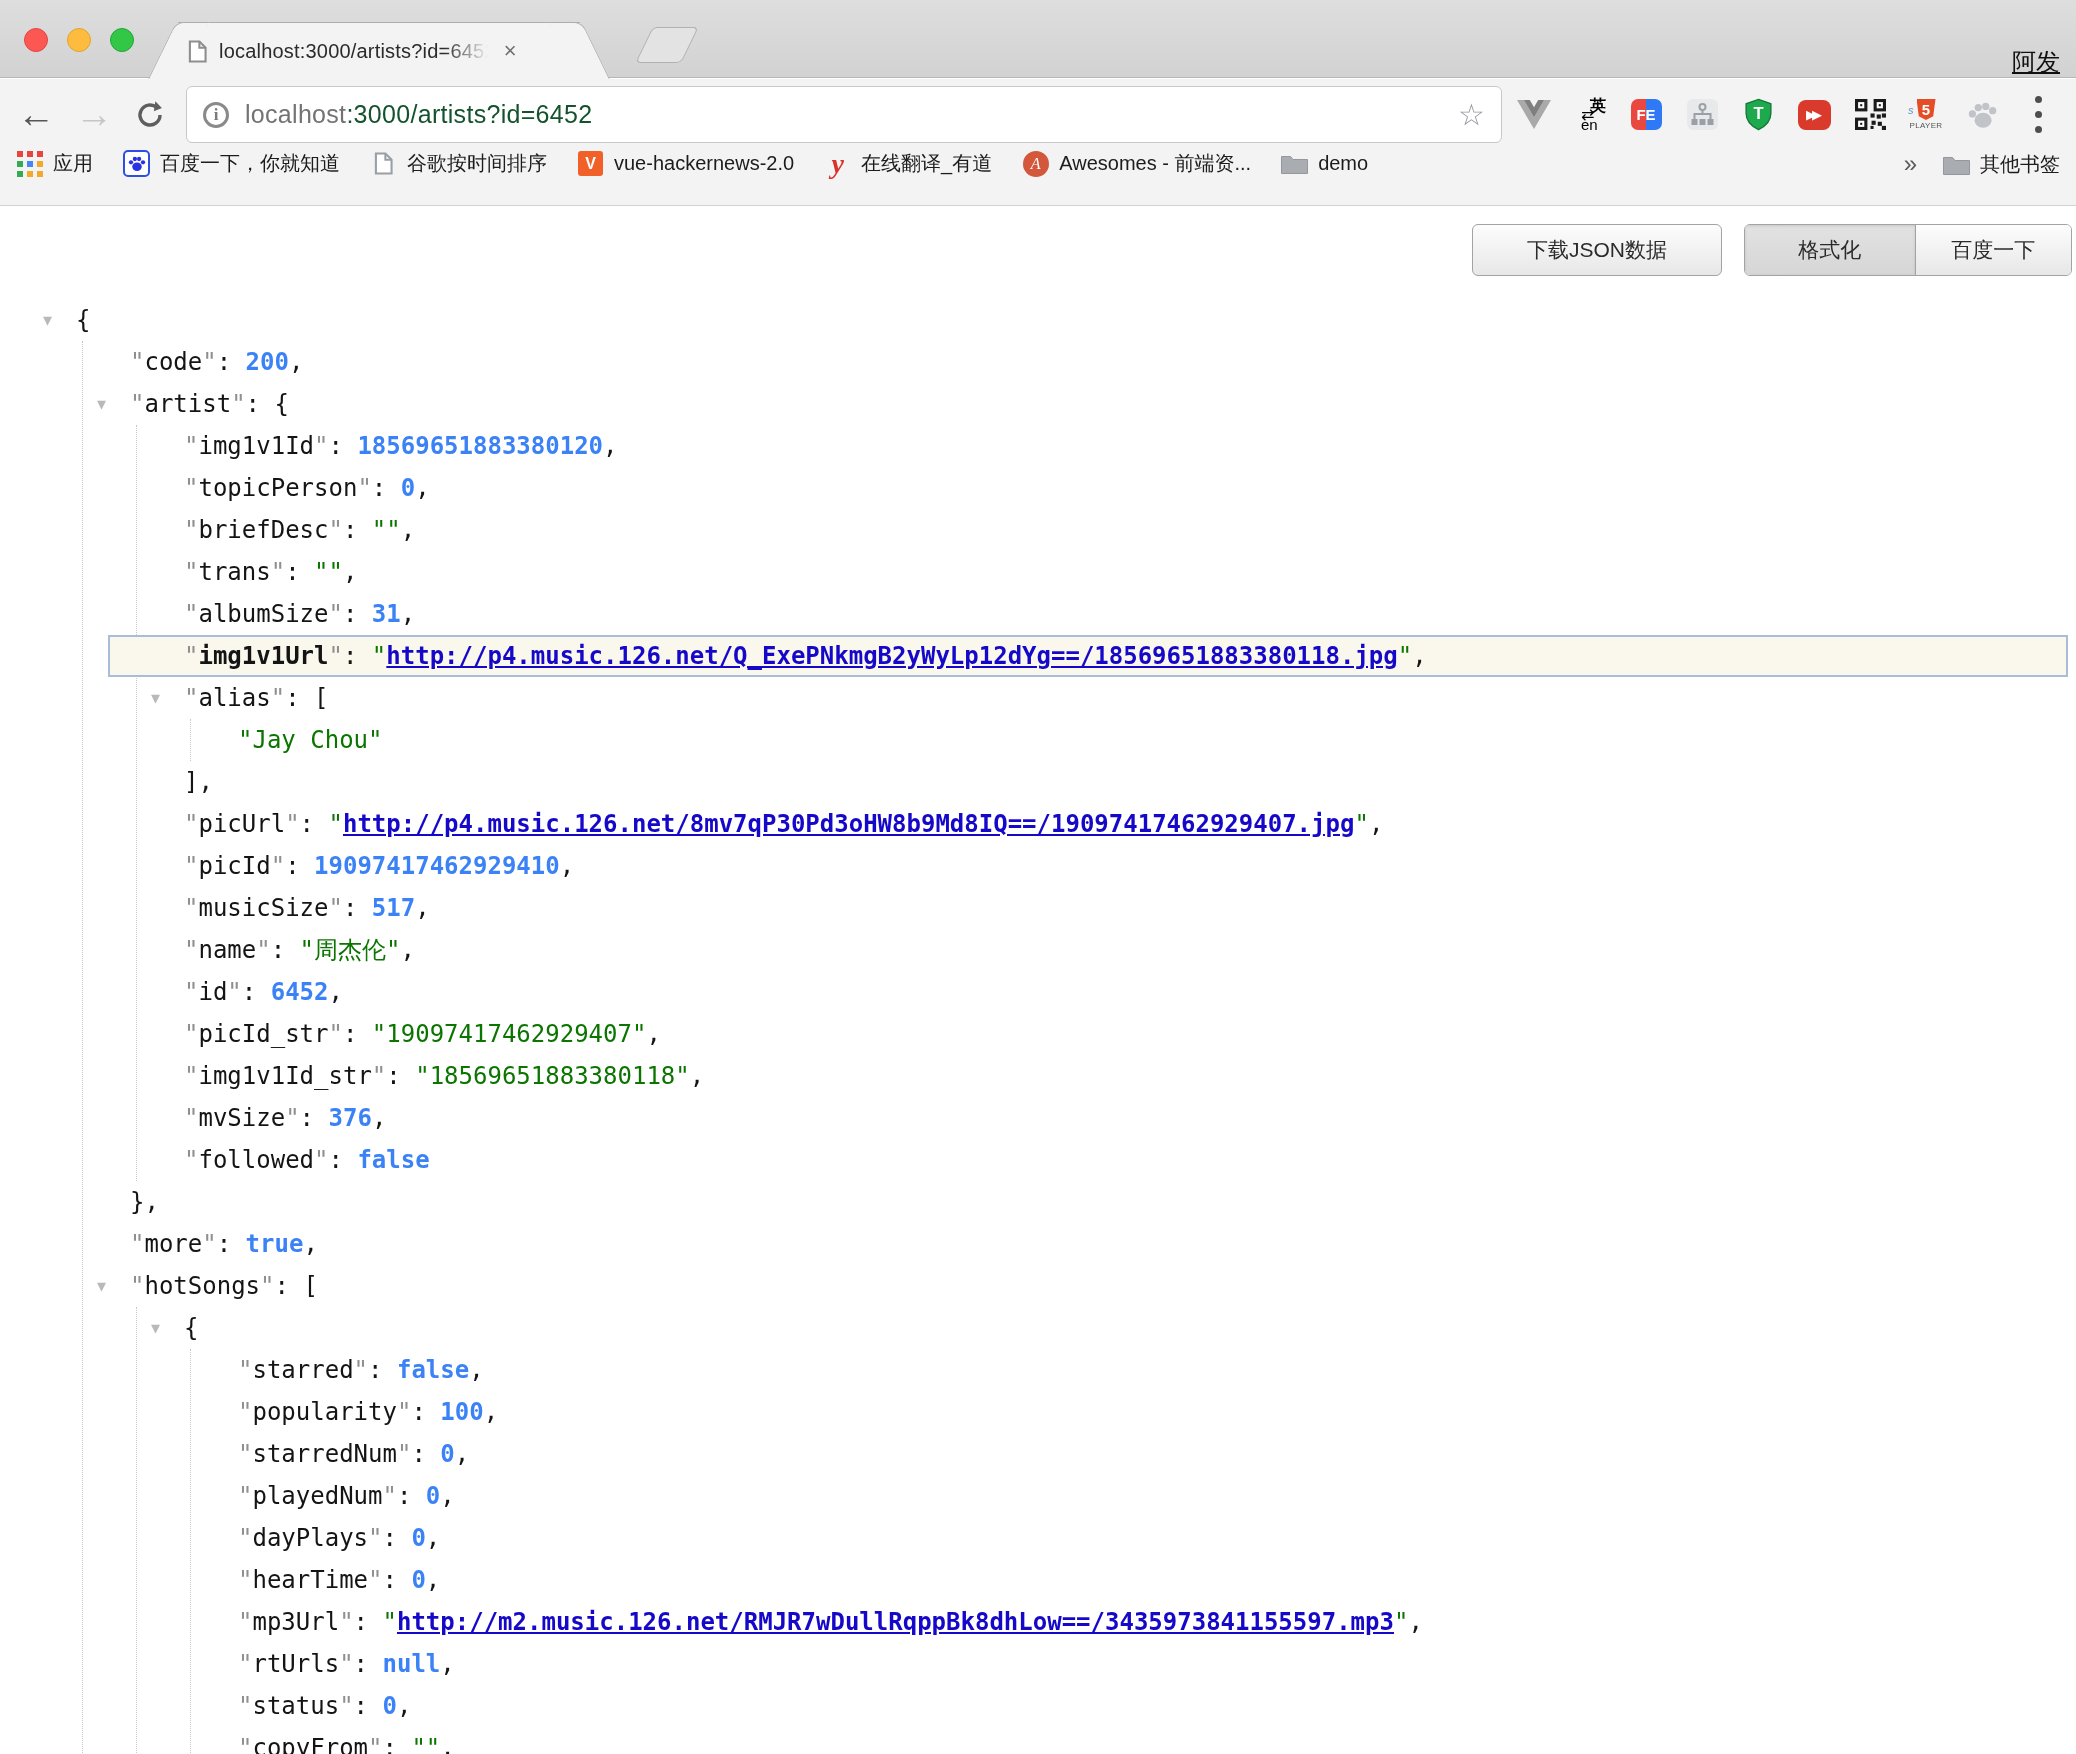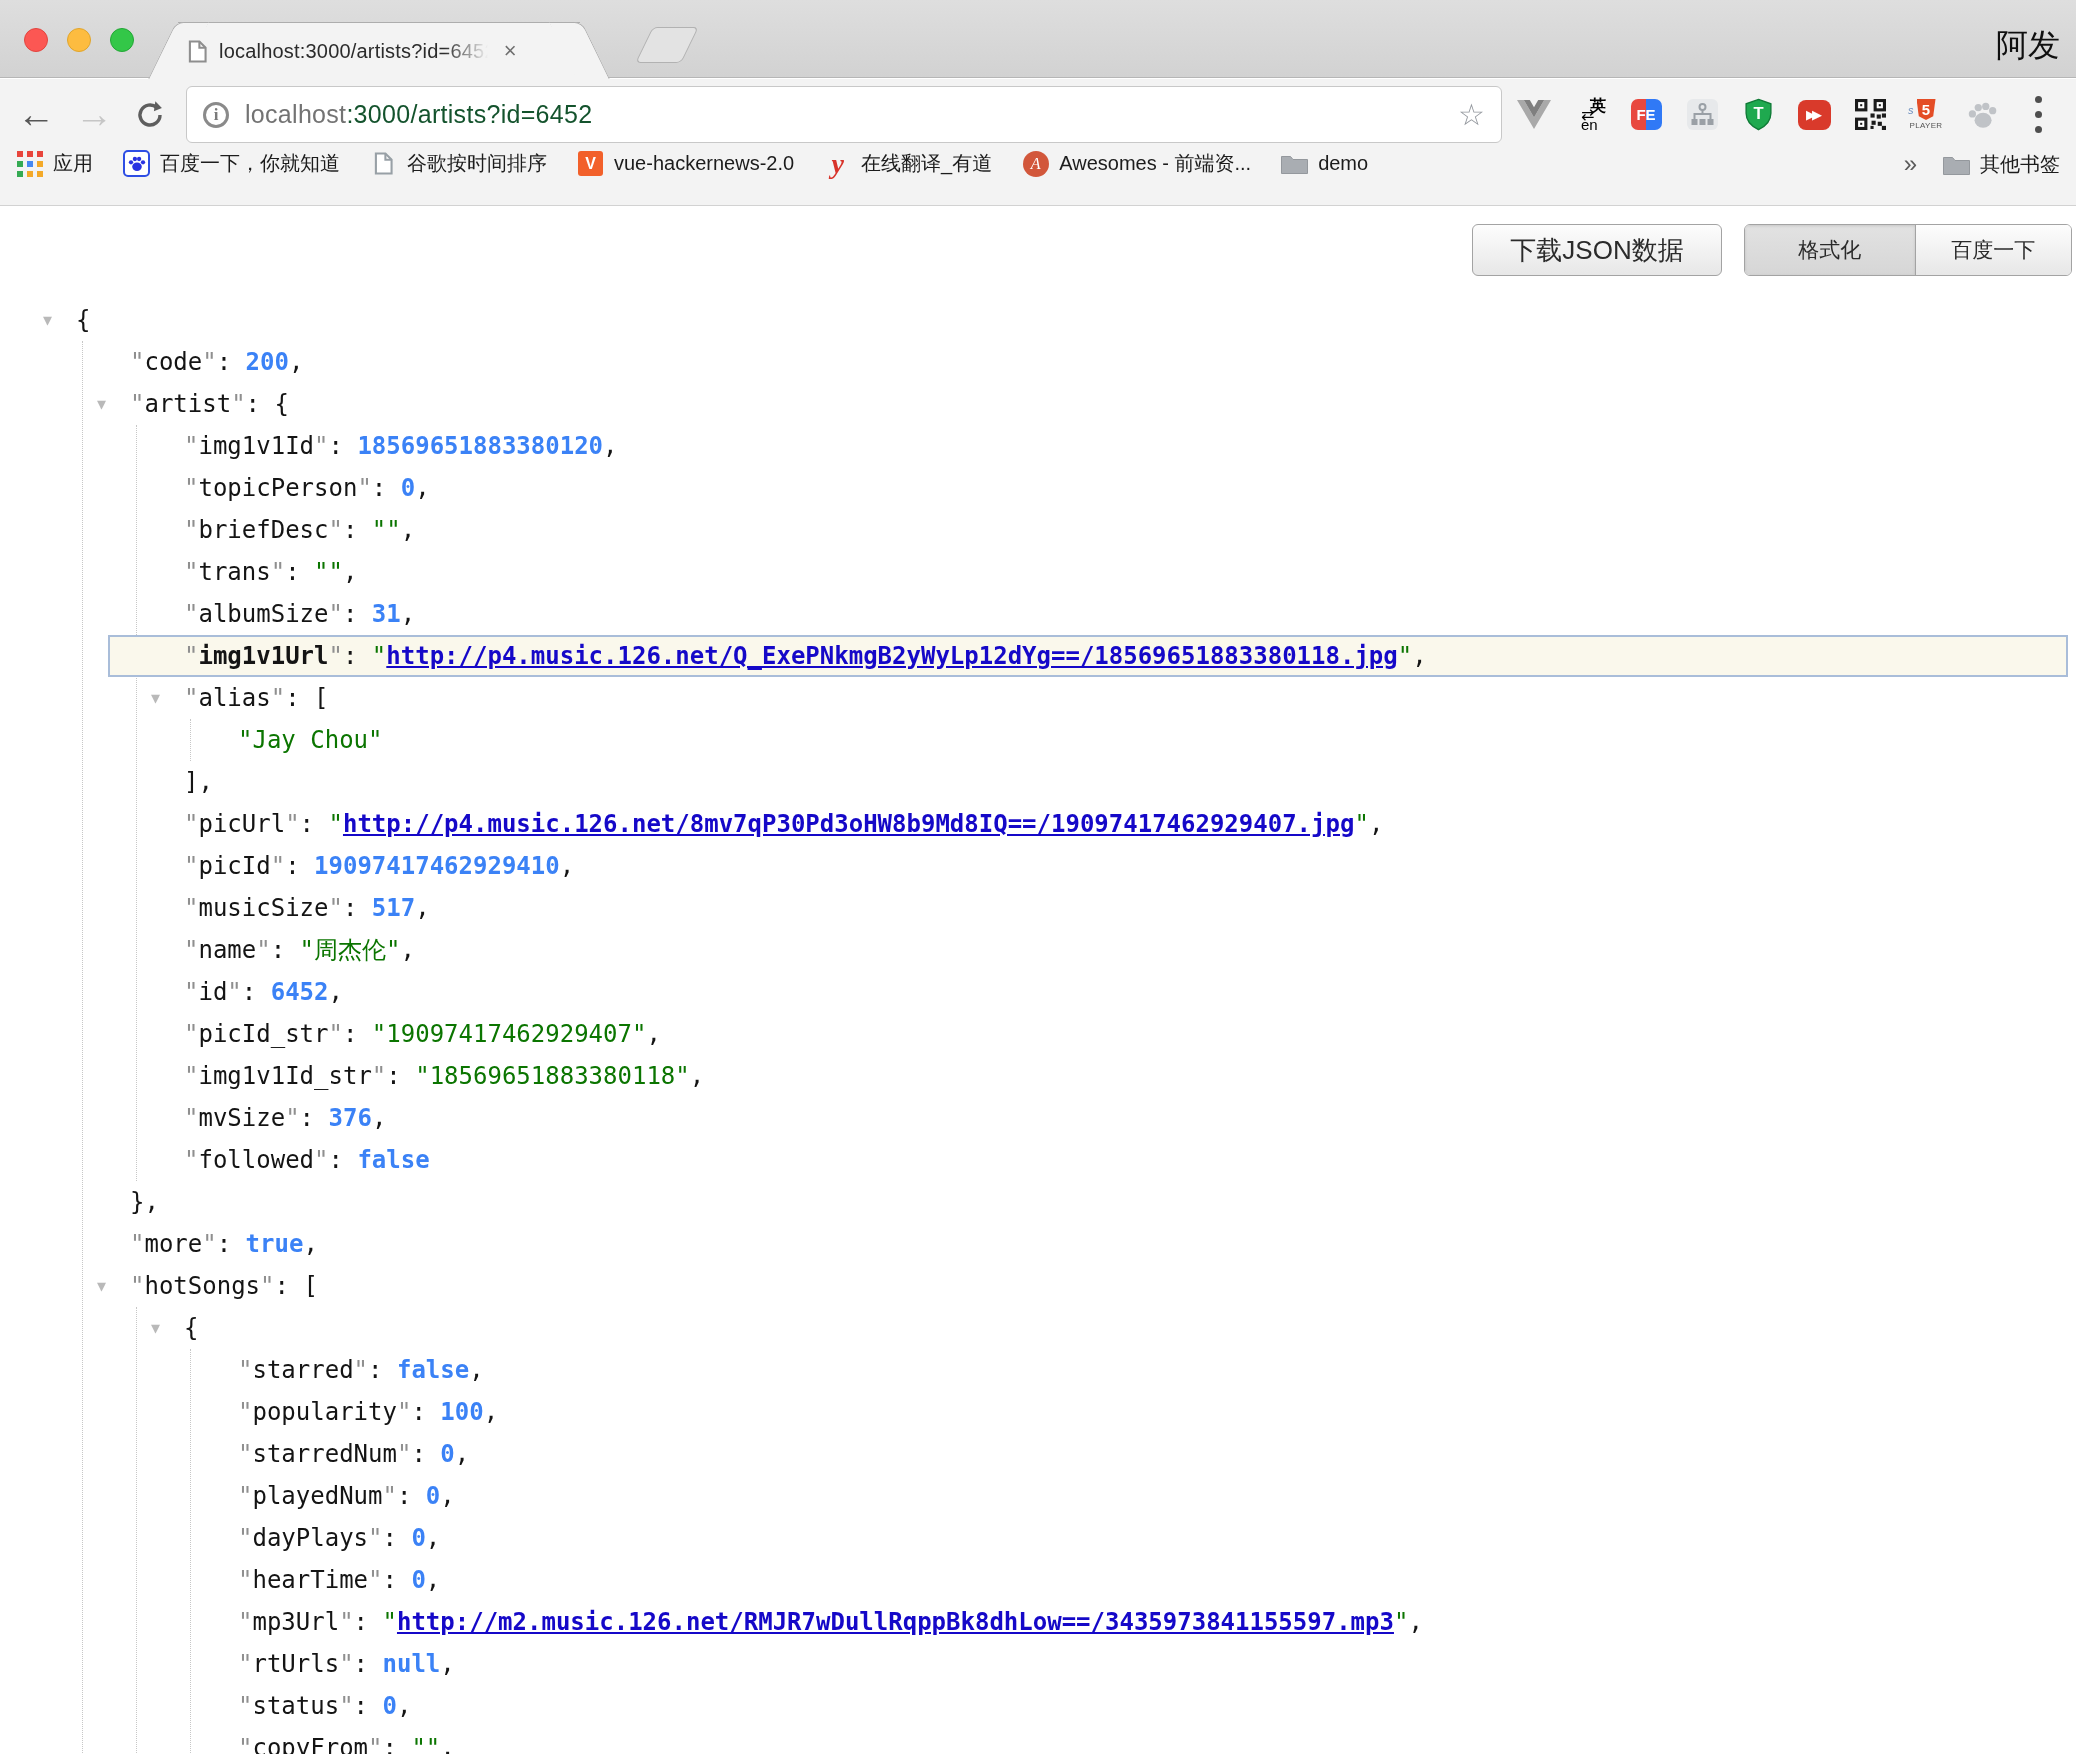--- a/index.html
+++ b/index.html
@@ -27,21 +27,21 @@
   .tab-title-wrap { position:relative; overflow:hidden; white-space:nowrap;
     max-width:318px; height:100%; display:flex; align-items:center; }
   .tab-title { font-size:20px; color:#2B2B2B; letter-spacing:0.2px; }
   .tab-fade { position:absolute; right:0; top:0; width:52px; height:100%;
     background:linear-gradient(90deg, rgba(243,243,243,0), #F3F3F3 85%); }
   .tab-close { margin-left:8px; font-size:22px; color:#6F6F6F; line-height:1; }
   .tab-favicon { margin-right:12px; flex:0 0 auto; display:flex; }
   #newtab-btn { position:absolute; left:644px; top:27px; width:46px; height:36px;
     background:#E3E3E3; border:1px solid #B2B2B2; border-radius:5px;
     transform:skewX(-26deg); z-index:2; }
-  #profile-label { position:absolute; right:16px; top:24px; font-size:32px; color:#101010; }
+  #profile-label { position:absolute; right:16px; top:46px; font-size:24px; color:#101010;text-decoration:underline; }
 
   
   #toolbar { position:absolute; left:0; top:79px; width:2076px; height:71px; background:#F3F3F3; z-index:2; }
   .navbtn { position:absolute; top:0; height:71px; display:flex; align-items:center; justify-content:center; width:44px; }
   #back-btn { left:14px; font-size:38px; color:#565656; }
   #fwd-btn { left:72px; font-size:38px; color:#C6C6C6; }
   #reload-btn { left:128px; }
   #urlbar { position:absolute; left:186px; top:7px; width:1316px; height:57px;
     background:#fff; border:1px solid #C8C8C8; border-radius:6px;
     display:flex; align-items:center; padding:0 16px; }
@@ -86,21 +86,21 @@
   .bmy { color:#D8332A; font-weight:bold; font-style:italic; font-size:28px;
     font-family:"Liberation Serif",serif; line-height:1; }
   .bma { width:26px; height:26px; background:#D2573B; border-radius:50%; color:#fff;
     font-style:italic; font-size:16px; font-family:"Liberation Serif",serif;
     display:flex; align-items:center; justify-content:center; }
   #bookbar-right { margin-left:auto; display:flex; align-items:center; gap:26px; }
   #bm-overflow { font-size:24px; color:#5A5A5A; }
 
   
   .pgbtn { position:absolute; height:52px; border:1px solid #A3A3A3; border-radius:6px;
-    background:linear-gradient(#FDFDFD,#E7E7E7); font-size:26px; color:#2B2B2B;
+    background:linear-gradient(#FDFDFD,#E7E7E7); font-size:21px; color:#2B2B2B;
     display:flex; align-items:center; justify-content:center; }
   #dl-btn { left:1472px; top:224px; width:250px; }
   #btn-group { position:absolute; left:1744px; top:224px; width:328px; height:52px;
     border:1px solid #A3A3A3; border-radius:6px; display:flex; overflow:hidden; }
   .seg { height:100%; display:flex; align-items:center; justify-content:center;
     font-size:21px; color:#2B2B2B; }
   .seg.pressed { width:180px; background:linear-gradient(#E2E2E2,#D6D6D6);
     box-shadow:inset 0 1px 3px rgba(0,0,0,0.12); }
   .seg.normal { width:166px; background:linear-gradient(#FDFDFD,#E7E7E7);
     border-left:1px solid #A3A3A3; }

